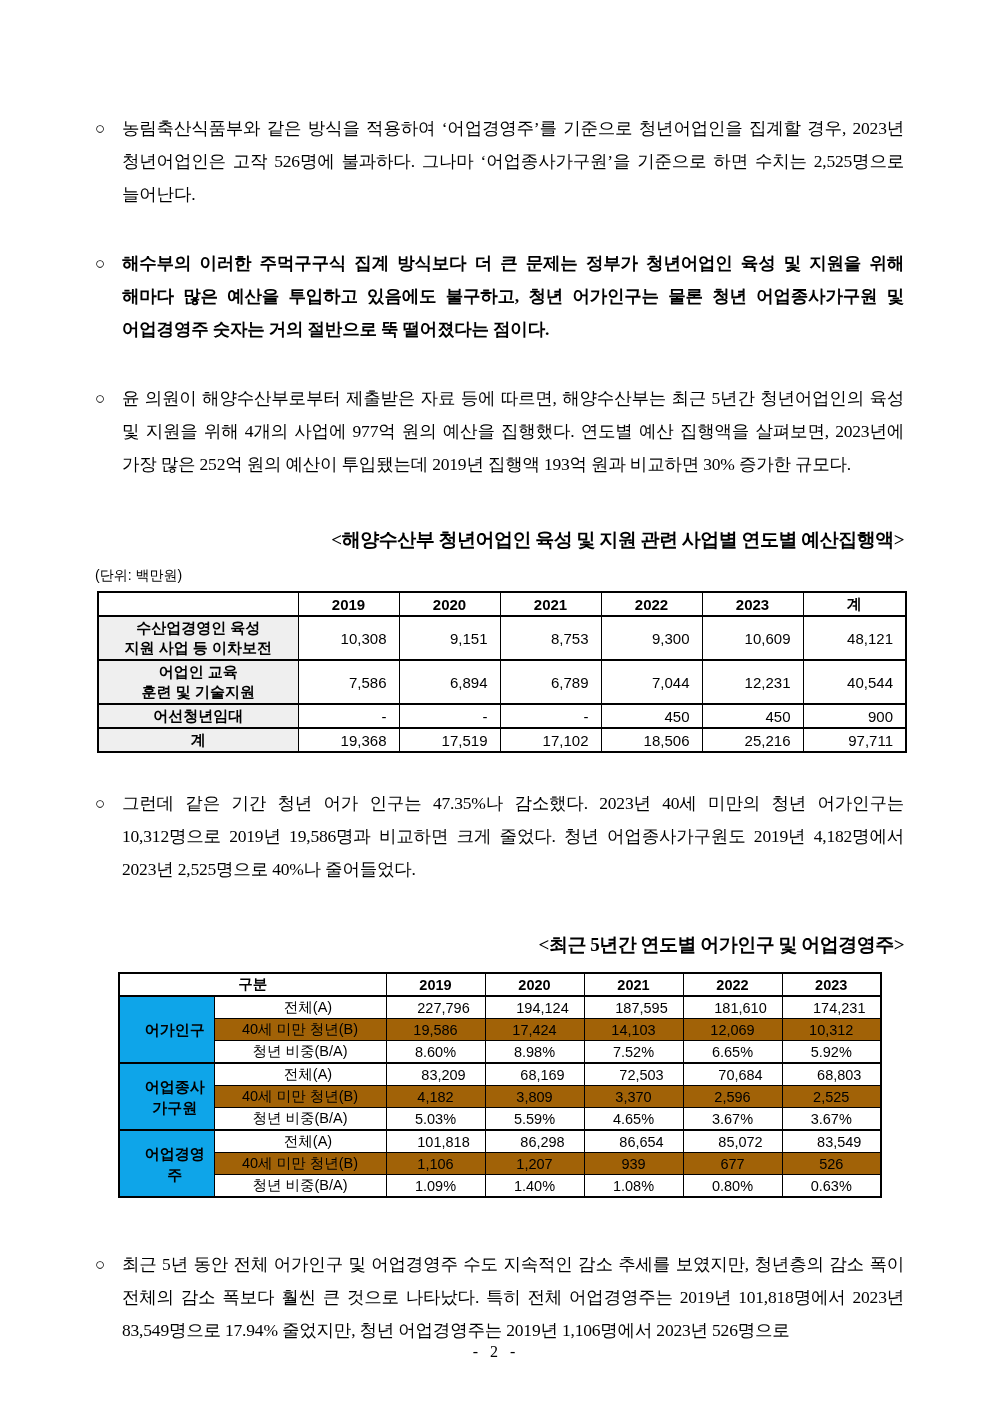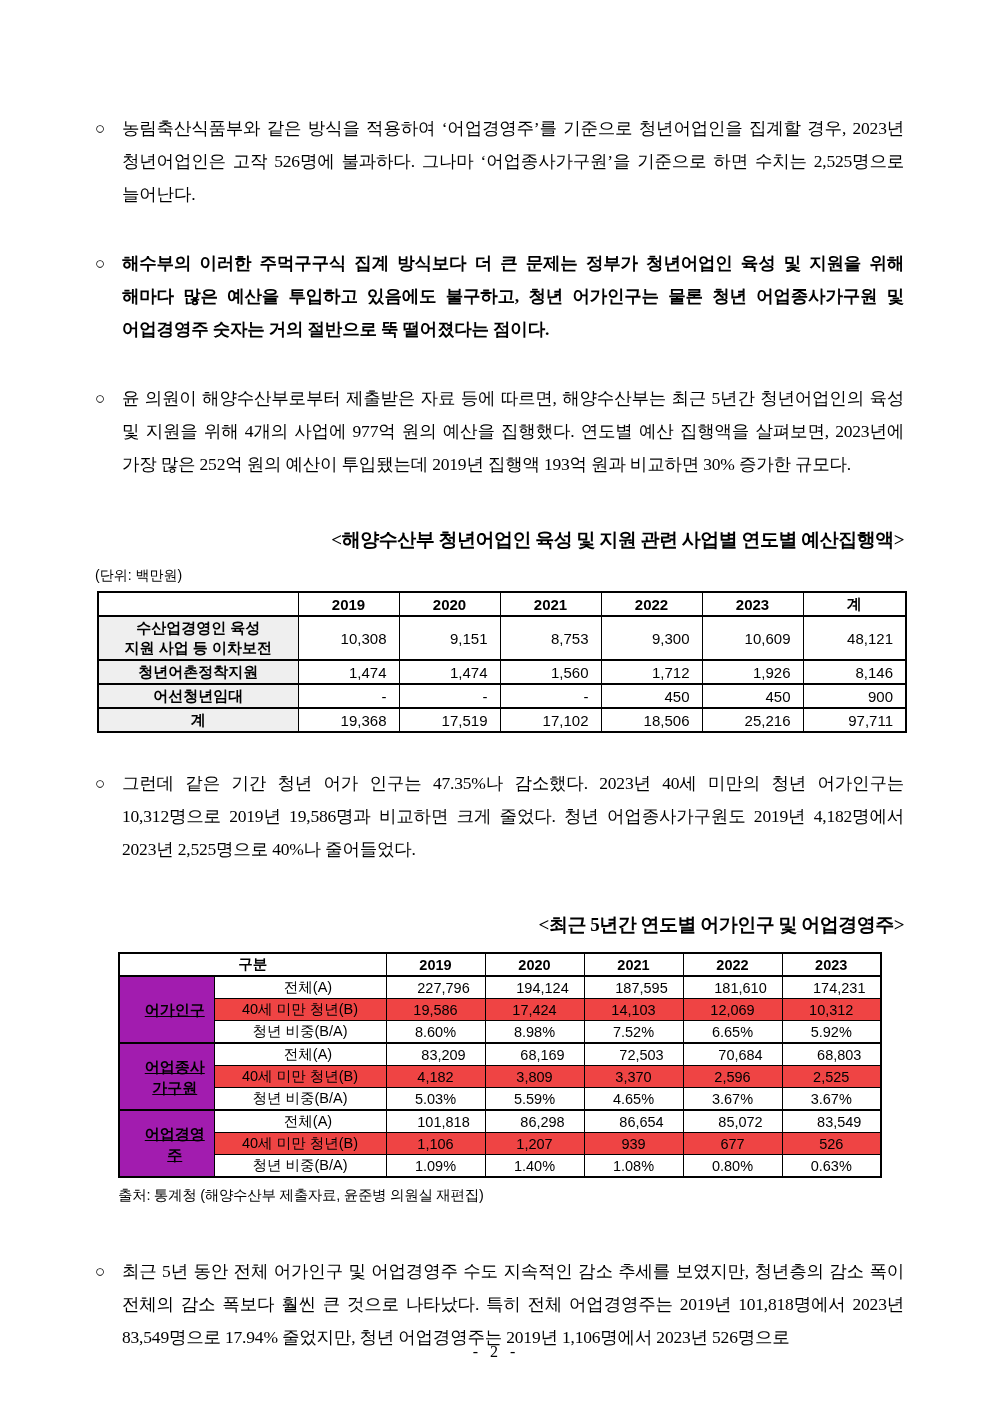--- a/index.html
+++ b/index.html
@@ -55,25 +55,25 @@
   #t1 td.num{text-align:right;padding-right:12px;font-weight:normal;}
   
   .t2-wrap{margin-left:23px;}
   #t2{width:762px;border:2px solid #000;}
   #t2 th,#t2 td{
     border:1px solid #000;
     font-size:14.5px;padding:0 3px;height:21px;text-align:center;
   }
   #t2 th{font-weight:bold;border-bottom:2px solid #000;}
   #t2 td.group{
-    background:#a21caf;font-weight:bold;font-size:15px;
-    white-space:pre-line;line-height:21px;text-decoration:underline;
+    background:#0ea5e9;font-weight:bold;font-size:15px;
+    white-space:pre-line;line-height:21px;
   }
   #t2 tr.thick-top td{border-top:2px solid #000;padding-left:19px;}
-  #t2 tr.hl td.hl-cell{background:#ef4444;}
+  #t2 tr.hl td.hl-cell{background:#a16207;}
   .source-line{
     font-family:"Liberation Sans","DejaVu Sans",sans-serif;
     font-size:14.5px;margin:8px 0 0 23px;letter-spacing:-0.3px;
   }
   .sec-gap{height:34px;}
   .page-number{
     position:absolute;left:0;right:0;bottom:42px;
     text-align:center;font-size:16px;letter-spacing:4px;
   }
   .col-label1{width:200px;}
@@ -129,27 +129,28 @@
         <td class="rowlabel">수산업경영인 육성
 지원 사업 등 이차보전</td>
         <td class="num">10,308</td>
         <td class="num">9,151</td>
         <td class="num">8,753</td>
         <td class="num">9,300</td>
         <td class="num">10,609</td>
         <td class="num">48,121</td>
       </tr>
       <tr>
-        <td class="rowlabel">청년어촌정착지원</td>
-        <td class="num">1,474</td>
-        <td class="num">1,474</td>
-        <td class="num">1,560</td>
-        <td class="num">1,712</td>
-        <td class="num">1,926</td>
-        <td class="num">8,146</td>
+        <td class="rowlabel">어업인 교육
+훈련 및 기술지원</td>
+        <td class="num">7,586</td>
+        <td class="num">6,894</td>
+        <td class="num">6,789</td>
+        <td class="num">7,044</td>
+        <td class="num">12,231</td>
+        <td class="num">40,544</td>
       </tr>
       <tr>
         <td class="rowlabel">어선청년임대</td>
         <td class="num">-</td>
         <td class="num">-</td>
         <td class="num">-</td>
         <td class="num">450</td>
         <td class="num">450</td>
         <td class="num">900</td>
       </tr>
@@ -271,21 +272,20 @@
         <td>1.09%</td>
         <td>1.40%</td>
         <td>1.08%</td>
         <td>0.80%</td>
         <td>0.63%</td>
       </tr>
     </tbody>
   </table>
   </div>
 
-  <div class="source-line">출처: 통계청 (해양수산부 제출자료, 윤준병 의원실 재편집)</div>
 
   <div class="sec-gap"></div>
     <div style="height:16px"></div>
 
   <p class="para" style="margin-bottom:0;">
     <span class="bullet">○</span><span>최근 5년 동안 전체 어가인구 및 어업경영주 수도 지속적인 감소 추세를 보였지만, 청년층의 감소 폭이 전체의 감소 폭보다 훨씬 큰 것으로 나타났다. 특히 전체 어업경영주는 2019년 101,818명에서 2023년 83,549명으로 17.94% 줄었지만, 청년 어업경영주는 2019년 1,106명에서 2023년 526명으로</span>
   </p>
 
 </div>
 

